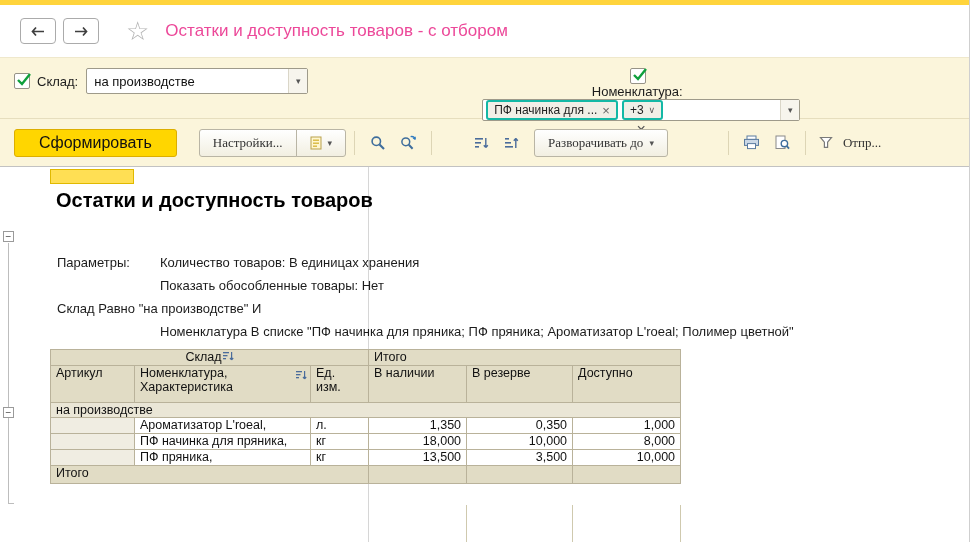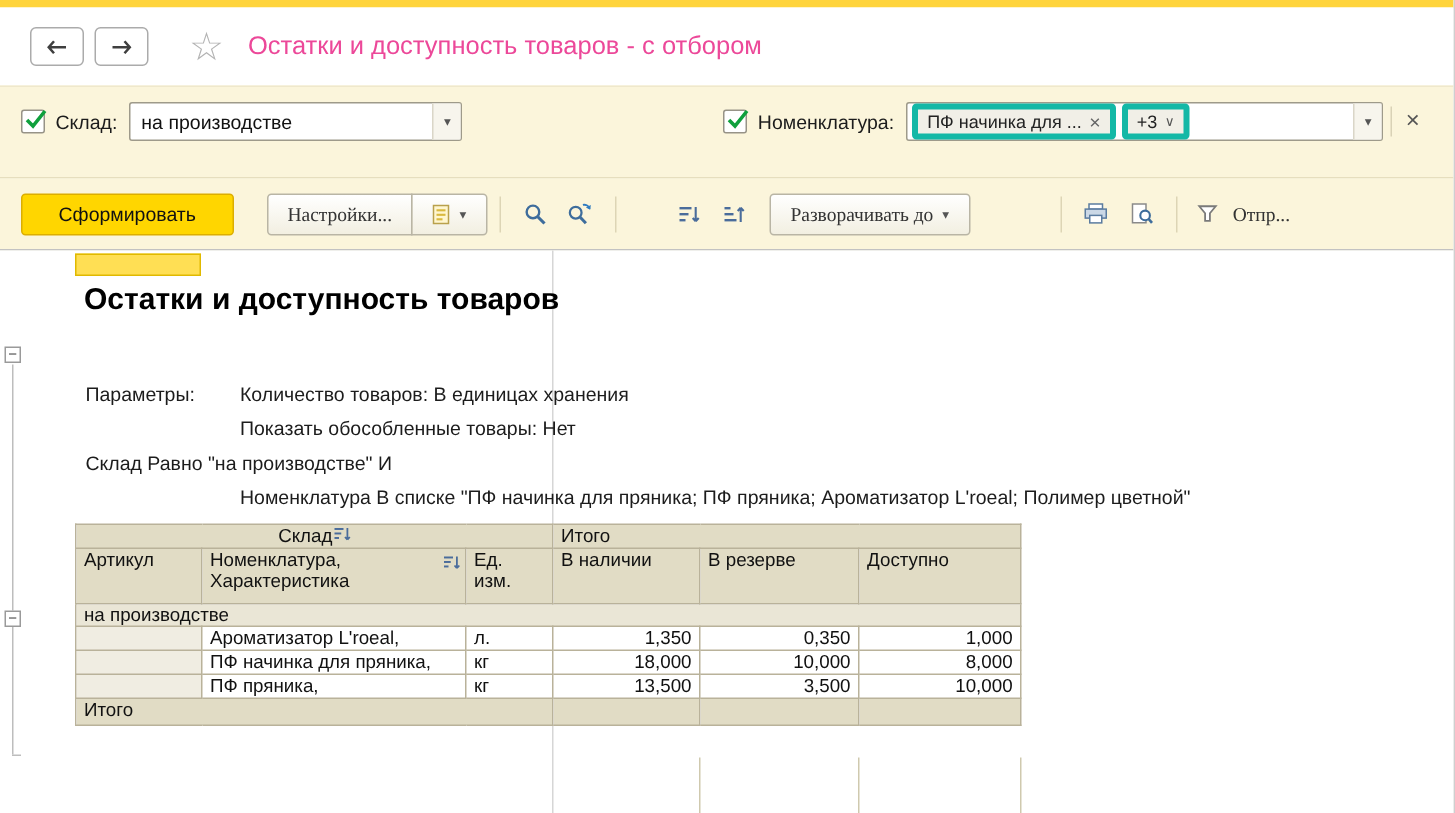--- a/index.html
+++ b/index.html
@@ -25,33 +25,33 @@
               border-radius:2px; margin-right:7px; cursor:pointer; flex:none; }
   .checkbox svg { position:absolute; left:0px; top:-3px; }
   .flabel { font-size:13px; color:#1c1c1c; margin-right:8px; white-space:nowrap; }
   .combo { display:flex; width:222px; height:26px; border:1px solid #9E9A8A; border-radius:2px; background:#fff; }
   .combo-input { flex:1; min-width:0; border:none; outline:none; background:transparent; padding:0 7px;
                  font-family:inherit; font-size:13px; color:#111; }
   .combo-btn { width:19px; border:none; border-left:1px solid #DAD6C8; background:#F7F5ED; color:#555;
                font-size:9px; cursor:pointer; }
   .tagfield { display:flex; align-items:center; width:318px; height:26px; border:1px solid #9E9A8A;
               border-radius:2px; background:#fff; padding-left:3px; gap:4px; }
-  .chip { display:inline-flex; align-items:center; gap:5px; background:#F1EFE7; border:4px solid #14b8a6;
+  .chip { display:inline-flex; align-items:center; gap:5px; background:#F1EFE7; border:2px solid #14b8a6;
           border-radius:3px; padding:1px 6px; font-size:12px; color:#222; white-space:nowrap; cursor:pointer; }
   .chip-x { color:#666; font-size:13px; line-height:1; cursor:pointer; }
   .chip .chev { font-size:9px; color:#555; }
   .tf-spacer { flex:1; }
   .vsep { width:1px; height:20px; background:#D9D2B6; margin:0 5px; }
   .clear-btn { border:none; background:transparent; color:#555; font-size:16px; cursor:pointer; padding:0 4px; }
 
   
   .toolbar { height:48px; background:#FBF5DB; border-bottom:1px solid #C2C2C2; display:flex;
              align-items:center; padding-left:14px; }
   .btn-generate { height:28px; padding:0 24px; background:#FFD600; border:1px solid #DCAE00; border-radius:3px;
-                  font-family:inherit; font-size:13px; color:#111; cursor:pointer; white-space:nowrap; }
+                  font-family:inherit; font-size:16px; color:#111; cursor:pointer; white-space:nowrap; }
   .btn { height:28px; padding:0 13px; background:linear-gradient(#FFFFFF,#F2EFE1); border:1px solid #B9B5A5;
          border-radius:3px; font-family:Liberation Serif, serif; font-size:13px; color:#333; cursor:pointer; white-space:nowrap;
          display:inline-flex; align-items:center; gap:6px; }
   .btn .caret { font-size:9px; color:#555; }
   .btn-group { display:flex; }
   .btn-group .btn + .btn { margin-left:-1px; border-top-left-radius:0; border-bottom-left-radius:0; }
   .btn-group .btn:first-child { border-top-right-radius:0; border-bottom-right-radius:0; }
   .icon-btn { width:30px; height:28px; border:1px solid transparent; border-radius:3px; background:transparent;
               display:inline-flex; align-items:center; justify-content:center; cursor:pointer; flex:none; }
   .tsep { width:1px; height:24px; background:#DDD5B5; margin:0 8px; flex:none; }
@@ -116,21 +116,21 @@
             <path d="M3 9 L7 13 L15 3" stroke="#0FA03C" stroke-width="2.4" fill="none"></path>
           </svg>
       </span>
       <span class="flabel">Склад:</span>
       <div class="combo">
         <input class="combo-input" readonly="" value="на производстве" style="">
         <button class="combo-btn"><span>▾</span></button>
       </div>
     </div>
 
-    <div class="fgroup" style="margin-left:174px;">
+    <div class="fgroup" style="margin-left:174px;flex-direction:column;">
       <span class="checkbox">
         <svg width="17" height="17" viewBox="0 0 17 17">
             <path d="M3 9 L7 13 L15 3" stroke="#0FA03C" stroke-width="2.4" fill="none"></path>
           </svg>
       </span>
       <span class="flabel">Номенклатура:</span>
       <div class="tagfield">
         <span class="chip">
           <span>ПФ начинка для ...</span>
           <span class="chip-x">×</span>

